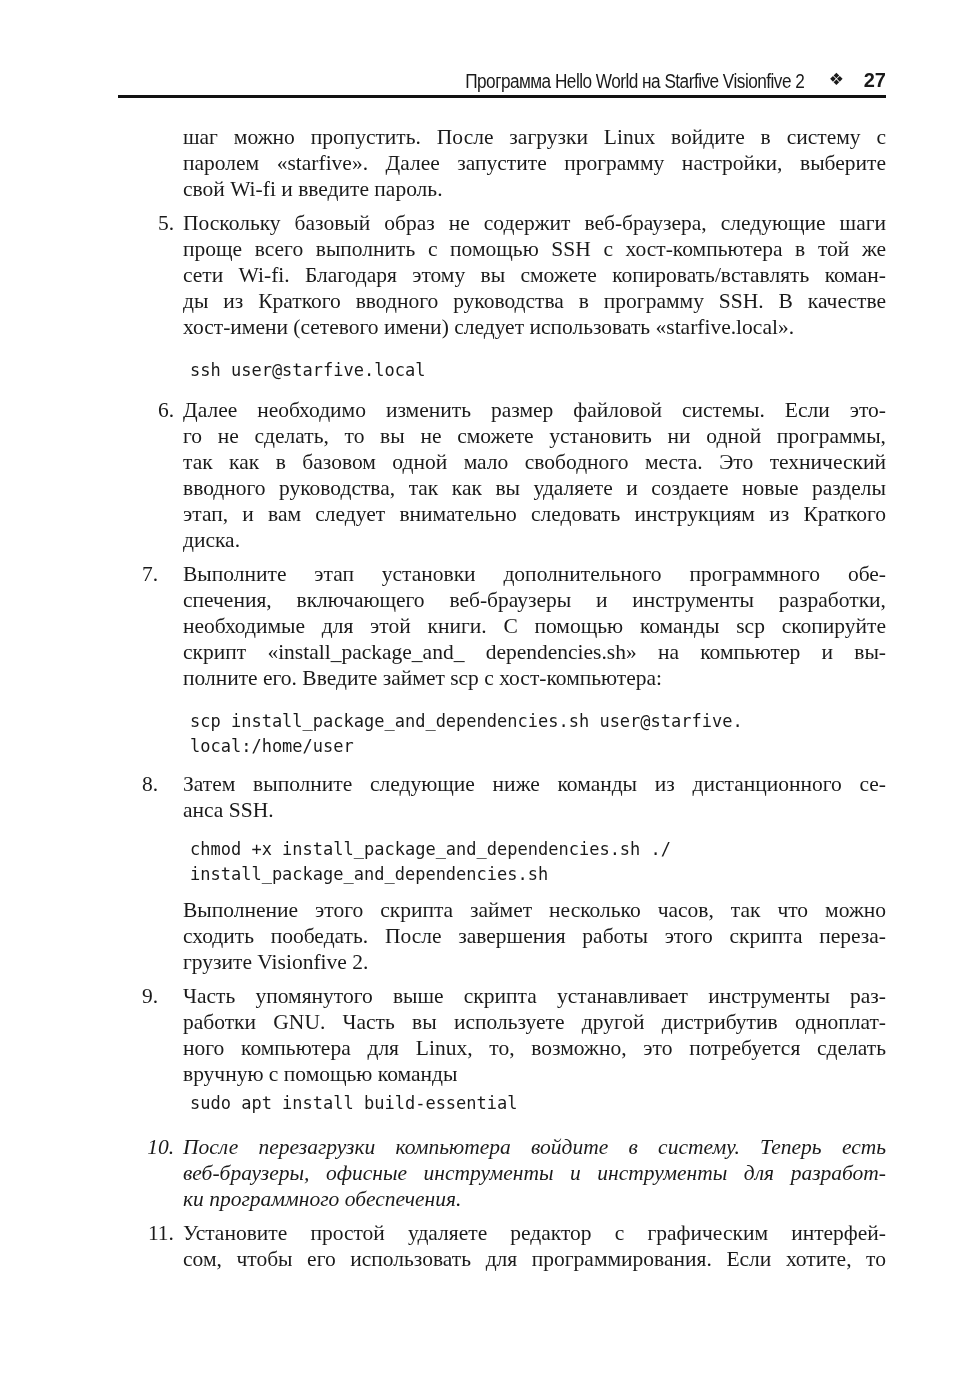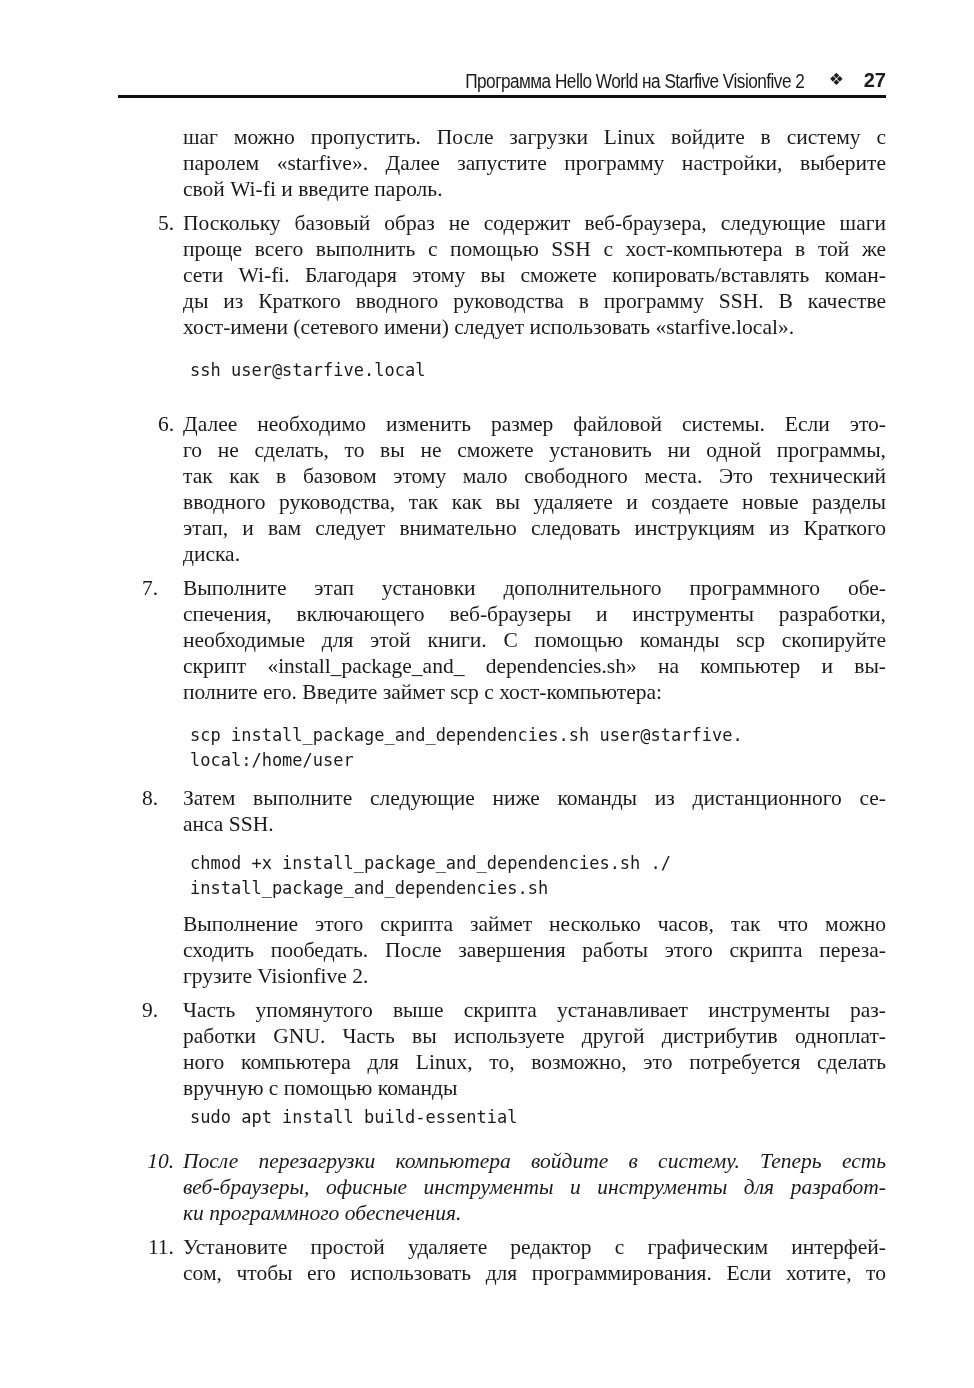--- a/index.html
+++ b/index.html
@@ -38,27 +38,27 @@
   </div>
 
   <div class="item">
     <span class="num">5.</span>
     <span class="line">Поскольку базовый образ не содержит веб-браузера, следующие шаги</span>
     <span class="line">проще всего выполнить с помощью SSH с хост-компьютера в той же</span>
     <span class="line">сети Wi-fi. Благодаря этому вы сможете копировать/вставлять коман-</span>
     <span class="line">ды из Краткого вводного руководства в программу SSH. В качестве</span>
     <span class="line last">хост-имени (сетевого имени) следует использовать «starfive.local».</span>
   </div>
-  <div class="code" style="margin-top:18px;margin-bottom:28px;"><span>ssh user@starfive.local</span></div>
+  <div class="code" style="margin-top:18px;margin-bottom:14px;"><span>ssh user@starfive.local</span></div>
 
   <div class="item" style="margin-top:10px;">
     <span class="num">6.</span>
     <span class="line">Далее необходимо изменить размер файловой системы. Если это-</span>
     <span class="line">го не сделать, то вы не сможете установить ни одной программы,</span>
-    <span class="line">так как в базовом этому мало свободного места. Это технический</span>
+    <span class="line">так как в базовом одной мало свободного места. Это технический</span>
     <span class="line">вводного руководства, так как вы удаляете и создаете новые разделы</span>
     <span class="line">этап, и вам следует внимательно следовать инструкциям из Краткого</span>
     <span class="line last">диска.</span>
   </div>
 
   <div class="item wide">
     <span class="num">7.</span>
     <span class="line">Выполните этап установки дополнительного программного обе-</span>
     <span class="line">спечения, включающего веб-браузеры и инструменты разработки,</span>
     <span class="line">необходимые для этой книги. С помощью команды scp скопируйте</span>

